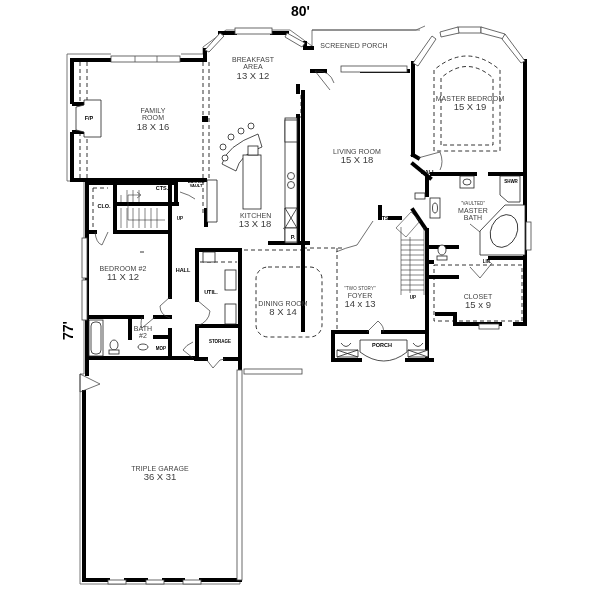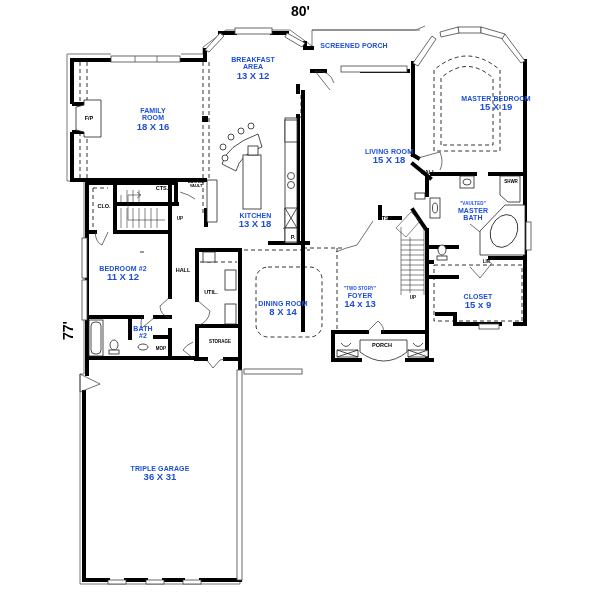--- a/index.html
+++ b/index.html
@@ -6,21 +6,21 @@
     body { width: 600px; height: 600px; overflow: hidden; position: relative; font-family: "Liberation Sans", sans-serif; }
     #plan { position: absolute; left: 0; top: 0; width: 600px; height: 600px; }
     .wall { fill: #000; }
     .wall-line { stroke: #000; stroke-width: 4; fill: none; stroke-linecap: square; }
     .outline { stroke: #555; stroke-width: 0.8; fill: none; }
     .window { stroke: #444; stroke-width: 0.8; fill: #fff; }
     .dash { stroke: #000; stroke-width: 0.8; fill: none; stroke-dasharray: 4 3; }
     .door-arc { stroke: #333; stroke-width: 0.7; fill: none; }
     .fixture { stroke: #222; stroke-width: 0.8; fill: #fff; }
     .stair { stroke: #333; stroke-width: 0.6; fill: none; }
-    .label { position: absolute; text-align: center; color: #1d4ed8; font-weight: bold; line-height: 1.05; white-space: nowrap; transform: translateX(-50%); }
+    .label { position: absolute; text-align: center; color: #404040; font-weight: normal; line-height: 1.05; white-space: nowrap; transform: translateX(-50%); }
     .label .name { font-size: 7px; letter-spacing: 0.1px; display: block; }
     .label .dims { font-size: 9.5px; display: block; }
     .small-label { position: absolute; font-size: 5.5px; font-weight: bold; color: #000; white-space: nowrap; transform: translateX(-50%); line-height: 1.05; text-align: center; }
     .dim-label { position: absolute; font-weight: bold; font-size: 14px; color: #000; }
     .dim-left { transform: rotate(-90deg); transform-origin: left top; }
   </style>
 </head>
 <body>
 
 <svg id="plan" viewBox="0 0 600 600" xmlns="http://www.w3.org/2000/svg">
@@ -263,25 +263,25 @@
   <span class="dims">18 X 16</span>
 </div>
 <div class="label" style="left:253px; top:56px;">
   <span class="name">BREAKFAST</span>
   <span class="name">AREA</span>
   <span class="dims">13 X 12</span>
 </div>
 <div class="label" style="left:354px; top:42px;">
   <span class="name">SCREENED PORCH</span>
 </div>
-<div class="label" style="left:496px; top:95px;">
+<div class="label" style="left:470px; top:95px;">
   <span class="name">MASTER BEDROOM</span>
   <span class="dims">15 X 19</span>
 </div>
-<div class="label" style="left:357px; top:148px;margin-left:32px;">
+<div class="label" style="left:357px; top:148px;">
   <span class="name">LIVING ROOM</span>
   <span class="dims">15 X 18</span>
 </div>
 <div class="label" style="left:255px; top:212px;text-align:right;">
   <span class="name">KITCHEN</span>
   <span class="dims">13 X 18</span>
 </div>
 <div class="label" style="left:123px; top:265px;">
   <span class="name">BEDROOM #2</span>
   <span class="dims">11 X 12</span>

